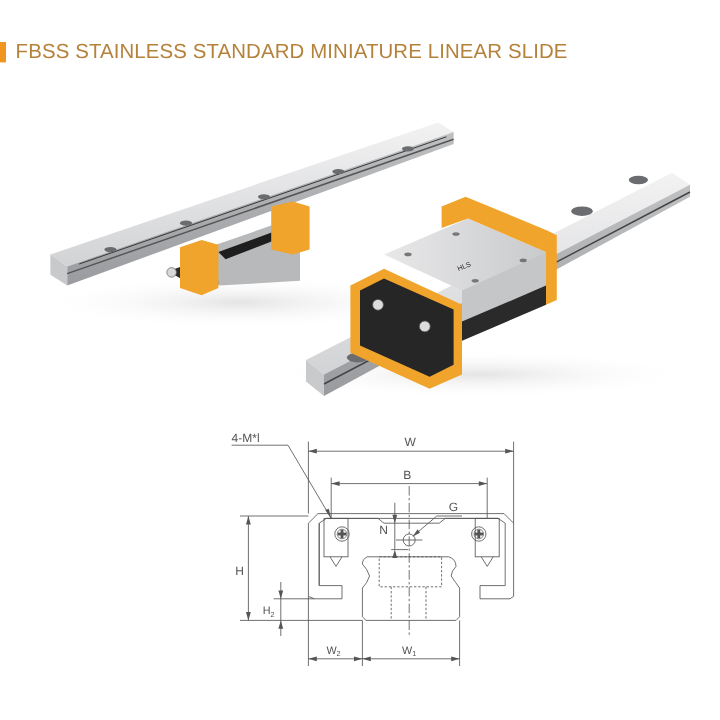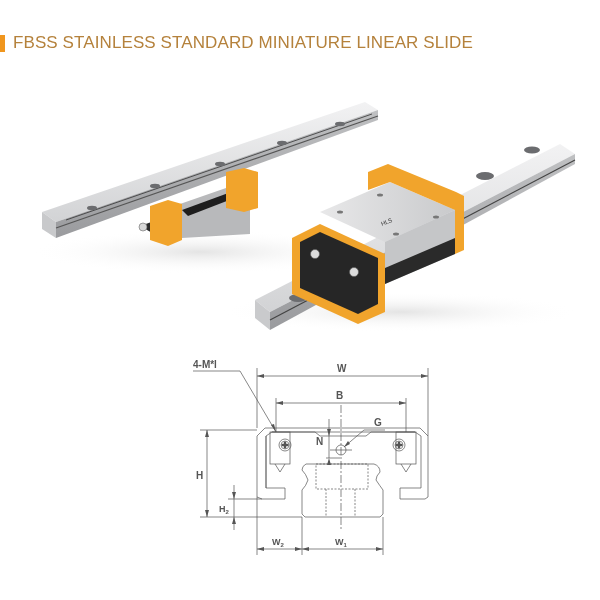--- a/index.html
+++ b/index.html
@@ -1,21 +1,21 @@
 <!DOCTYPE html>
 <html><head>
   <meta charset="utf-8">
   <style>
     html, body { margin: 0; padding: 0; background: #ffffff; }
     body { width: 600px; height: 600px; position: relative; overflow: hidden; font-family: "Liberation Sans", sans-serif; }
     .title-bar { position: absolute; left: 0; top: 33px; height: 20px; display: flex; align-items: center; }
     .title-accent { width: 5px; height: 17px; background: #f0961e; margin-right: 8px; }
     .title-text { color: #b5823c; font-size: 17px; letter-spacing: 0.1px; white-space: nowrap; }
     .photo { position: absolute; left: 0; top: 62px; width: 600px; height: 290px; background: #ffffff; }
-    .drawing { position: absolute; left: 180px; top: 355px; width: 260px; height: 210px; font-weight: bold; }
+    .drawing { position: absolute; left: 180px; top: 355px; width: 260px; height: 210px; }
     svg text { font-family: "Liberation Sans", sans-serif; }
   </style>
 </head>
 <body>
 
 <div class="title-bar">
   <div class="title-accent"></div>
   <div class="title-text">FBSS STAINLESS STANDARD MINIATURE LINEAR SLIDE</div>
 </div>
 

